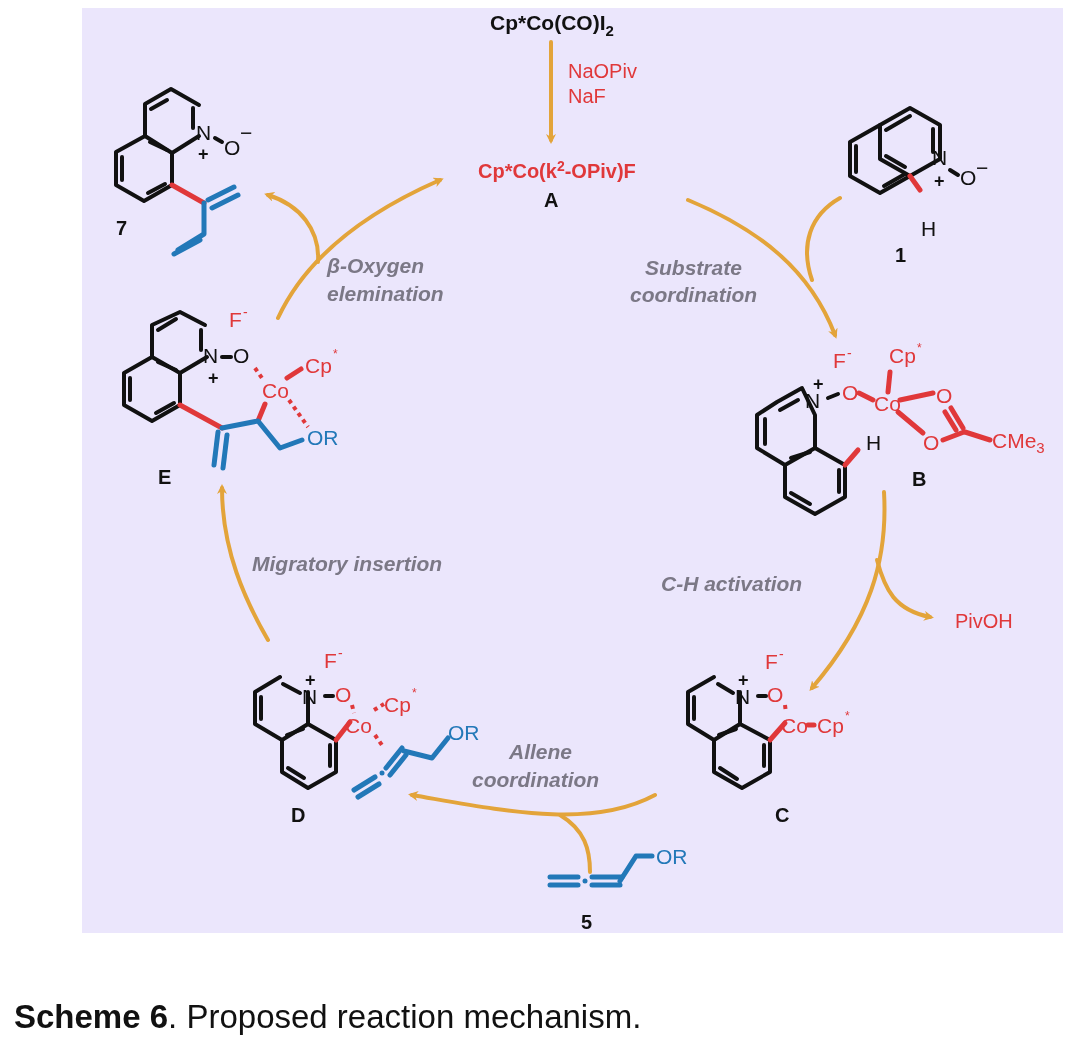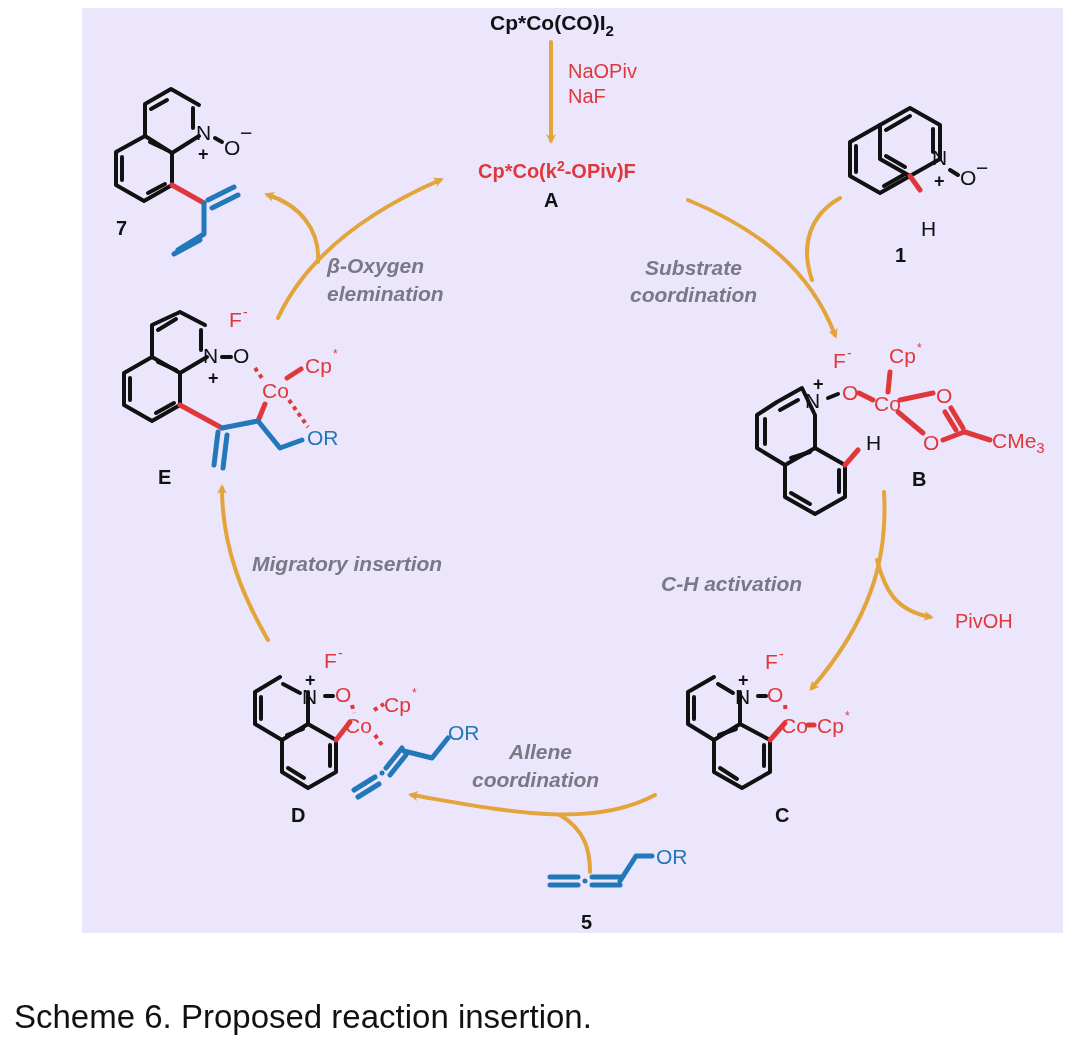--- a/index.html
+++ b/index.html
@@ -13,21 +13,21 @@
   .gry { fill:#7b7886; font-style:italic; font-weight:bold; font-size:21px; }
   .lbl { font-weight:bold; font-size:20px; fill:#111; }
   .atom { font-size:21px; }
   .bond { stroke:#111; stroke-width:4; fill:none; stroke-linecap:round; stroke-linejoin:round; }
   .rbond { stroke:#e0383a; stroke-width:5; fill:none; stroke-linecap:round; }
   .bbond { stroke:#2278b8; stroke-width:5; fill:none; stroke-linecap:round; stroke-linejoin:round; }
   .rdash { stroke:#e0383a; stroke-width:4; fill:none; stroke-dasharray:4 4; }
   .arr { stroke:#e3a43a; stroke-width:4; fill:none; stroke-linecap:round; }
   .ahead { fill:#e3a43a; }
   #caption { position:absolute; left:14px; top:998px; font-size:33px; color:#111; font-family:"Liberation Sans", sans-serif; }
-  #caption b { font-weight:normal;margin-top:8px; }
+  #caption b { font-weight:bold;margin-top:8px; }
 </style>
 </head>
 <body>
 
 <div id="panel"></div>
 
 <svg id="scheme" viewBox="0 0 1080 1048">
   <defs>
     <marker id="ah" markerWidth="10" markerHeight="10" refX="6" refY="5" orient="auto" markerUnits="userSpaceOnUse">
       <path d="M0,0 L10,5 L0,10 L3,5 Z" class="ahead"></path>
@@ -233,13 +233,13 @@
     <text x="240" y="140" class="blk atom">−</text>
     <path class="bbond" d="M204,203 L204,234 L178,250"></path>
     <line x1="208" y1="200" x2="234" y2="187" class="bbond"></line>
       <line x1="212" y1="208" x2="238" y2="195" class="bbond"></line>
     <line x1="176" y1="245" x2="202" y2="230" class="bbond" style="display:none"></line>
     <line x1="174" y1="254" x2="200" y2="240" class="bbond"></line>
     <text x="116" y="235" class="lbl">7</text>
   </g>
 </svg>
 
-<div id="caption"><b>Scheme 6</b><span>. Proposed reaction insertion.</span></div>
+<div id="caption"><b>Scheme 6</b><span>. Proposed reaction mechanism.</span></div>
 
 </body></html>

